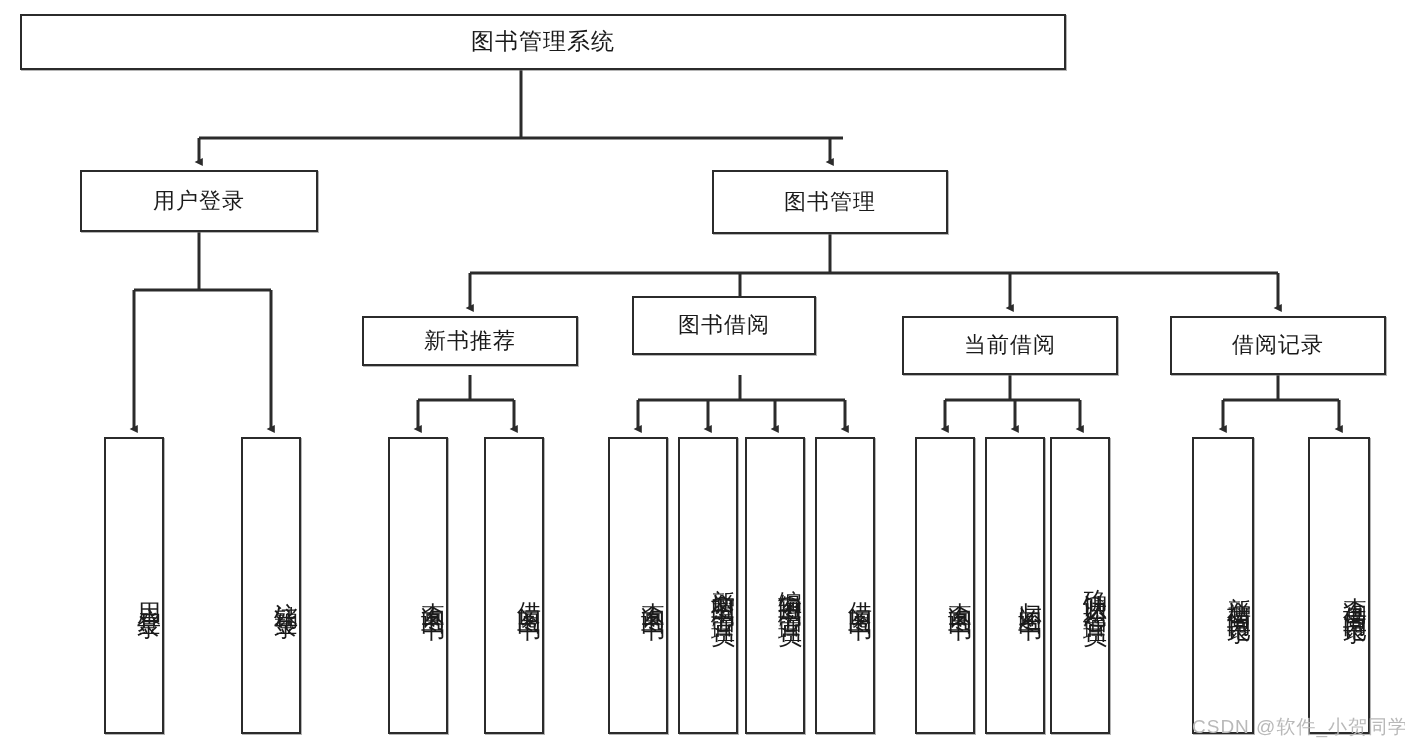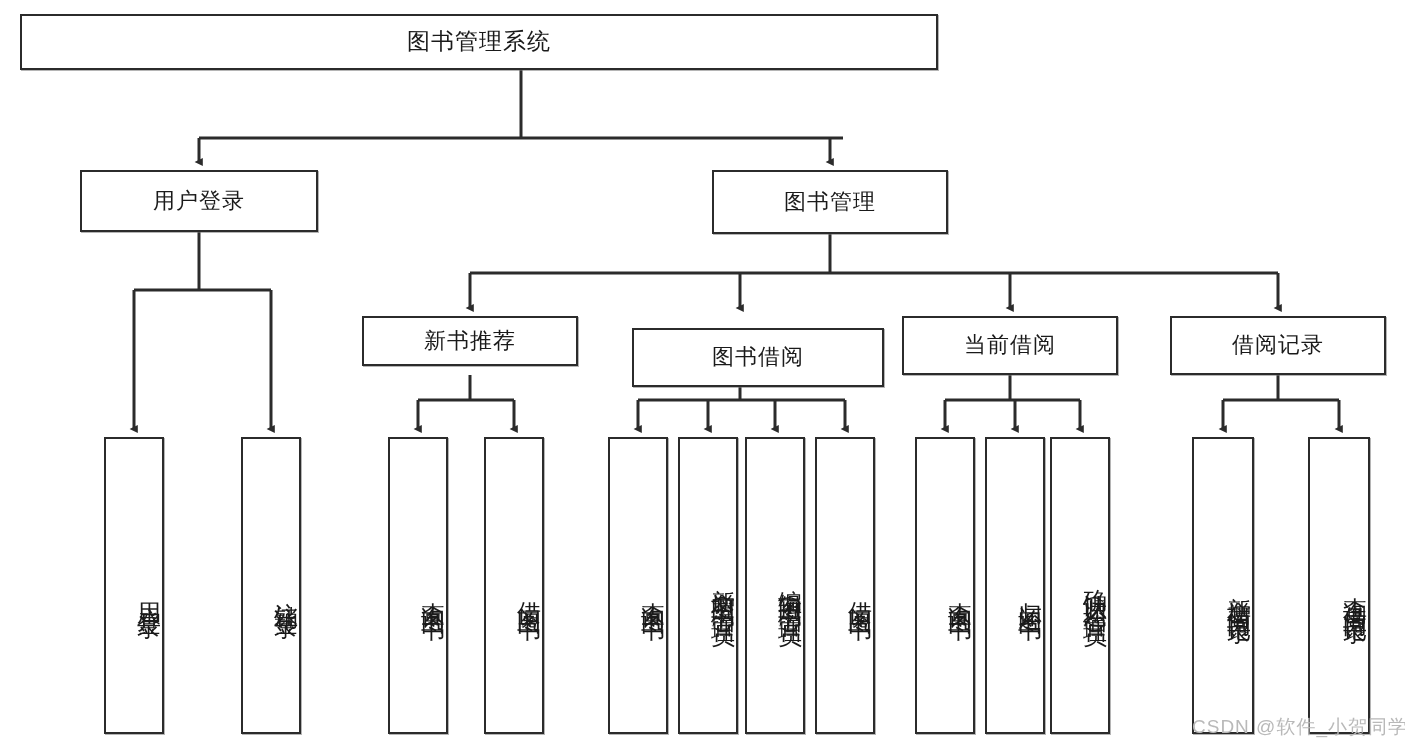--- a/index.html
+++ b/index.html
@@ -113,27 +113,27 @@
       <path d="M1015,400 L1015,429" marker-end="url(#arrowhead)"></path>
       <path d="M1080,400 L1080,429" marker-end="url(#arrowhead)"></path>
 
       <path d="M1278,375 L1278,400"></path>
       <path d="M1223,400 L1339,400"></path>
       <path d="M1223,400 L1223,429" marker-end="url(#arrowhead)"></path>
       <path d="M1339,400 L1339,429" marker-end="url(#arrowhead)"></path>
     </g>
   </svg>
 
-  <div class="node horiz root" style="left:20px; top:14px; width:918px; height:56px;">图书管理系统</div>
+  <div class="node horiz root" style="left:20px; top:14px; width:1046px; height:56px;">图书管理系统</div>
 
   <div class="node horiz" style="left:80px; top:170px; width:238px; height:62px;">用户登录</div>
   <div class="node horiz" style="left:712px; top:170px; width:236px; height:64px;">图书管理</div>
 
   <div class="node horiz" style="left:362px; top:316px; width:216px; height:50px;">新书推荐</div>
-  <div class="node horiz" style="left:632px; top:328px; width:252px; height:59px;">图书借阅</div>
+  <div class="node horiz" style="left:632px; top:296px; width:184px; height:59px;">图书借阅</div>
   <div class="node horiz" style="left:902px; top:316px; width:216px; height:59px;">当前借阅</div>
   <div class="node horiz" style="left:1170px; top:316px; width:216px; height:59px;">借阅记录</div>
 
   <div class="node vert" style="left:104px; top:437px; width:60px; height:297px;">用户登录</div>
   <div class="node vert" style="left:241px; top:437px; width:60px; height:297px;">注销登录</div>
 
   <div class="node vert" style="left:388px; top:437px; width:60px; height:297px;">查询图书</div>
   <div class="node vert" style="left:484px; top:437px; width:60px; height:297px;">借阅图书</div>
 
   <div class="node vert" style="left:608px; top:437px; width:60px; height:297px;">查询图书</div>

